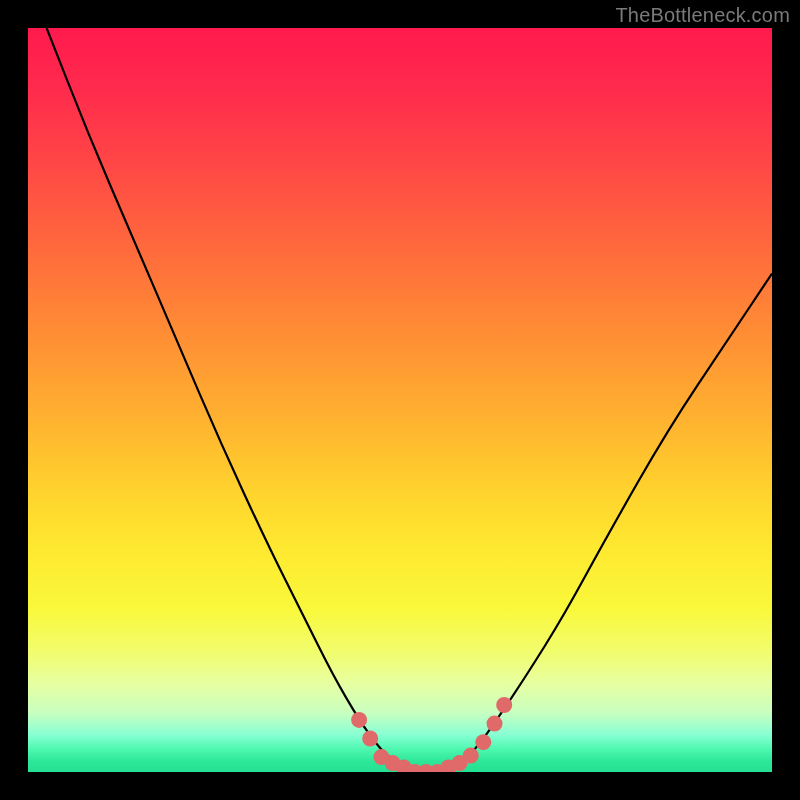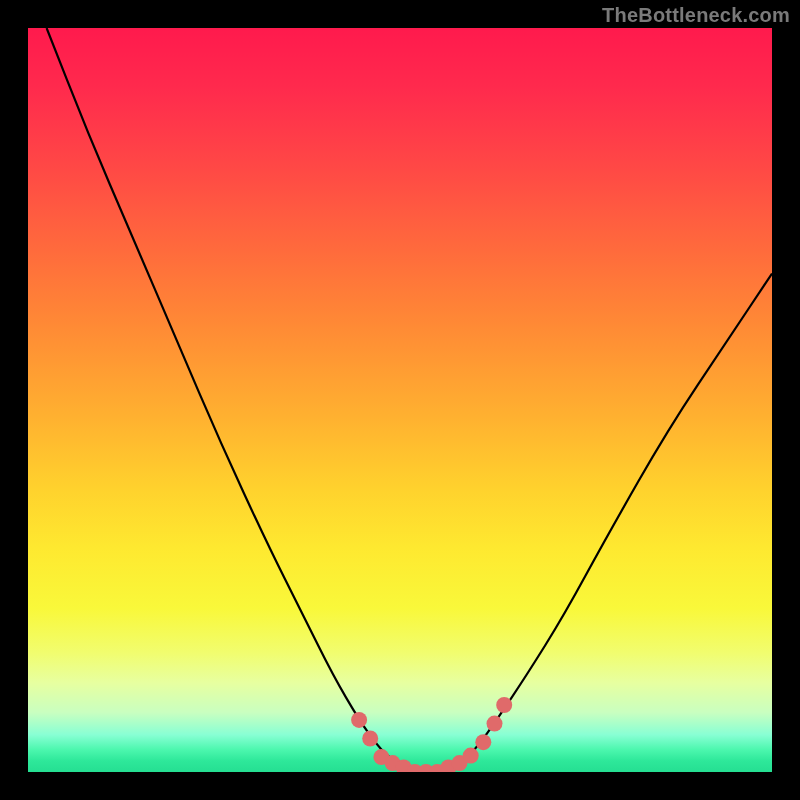--- a/index.html
+++ b/index.html
@@ -42,21 +42,21 @@
       #2ee89a 98.5%,
       #25df92 100%
     );
   }
   .watermark {
     position: absolute;
     top: 4px;
     right: 10px;
     font-family: Arial, Helvetica, sans-serif;
     font-size: 20px;
-    font-weight: 700;
+    font-weight: 400;
     color: #7a7a7a;
     letter-spacing: 0.2px;
     user-select: none;
     text-align: right;
   }
   svg.curve {
     position: absolute;
     left: 0;
     top: 0;
   }

